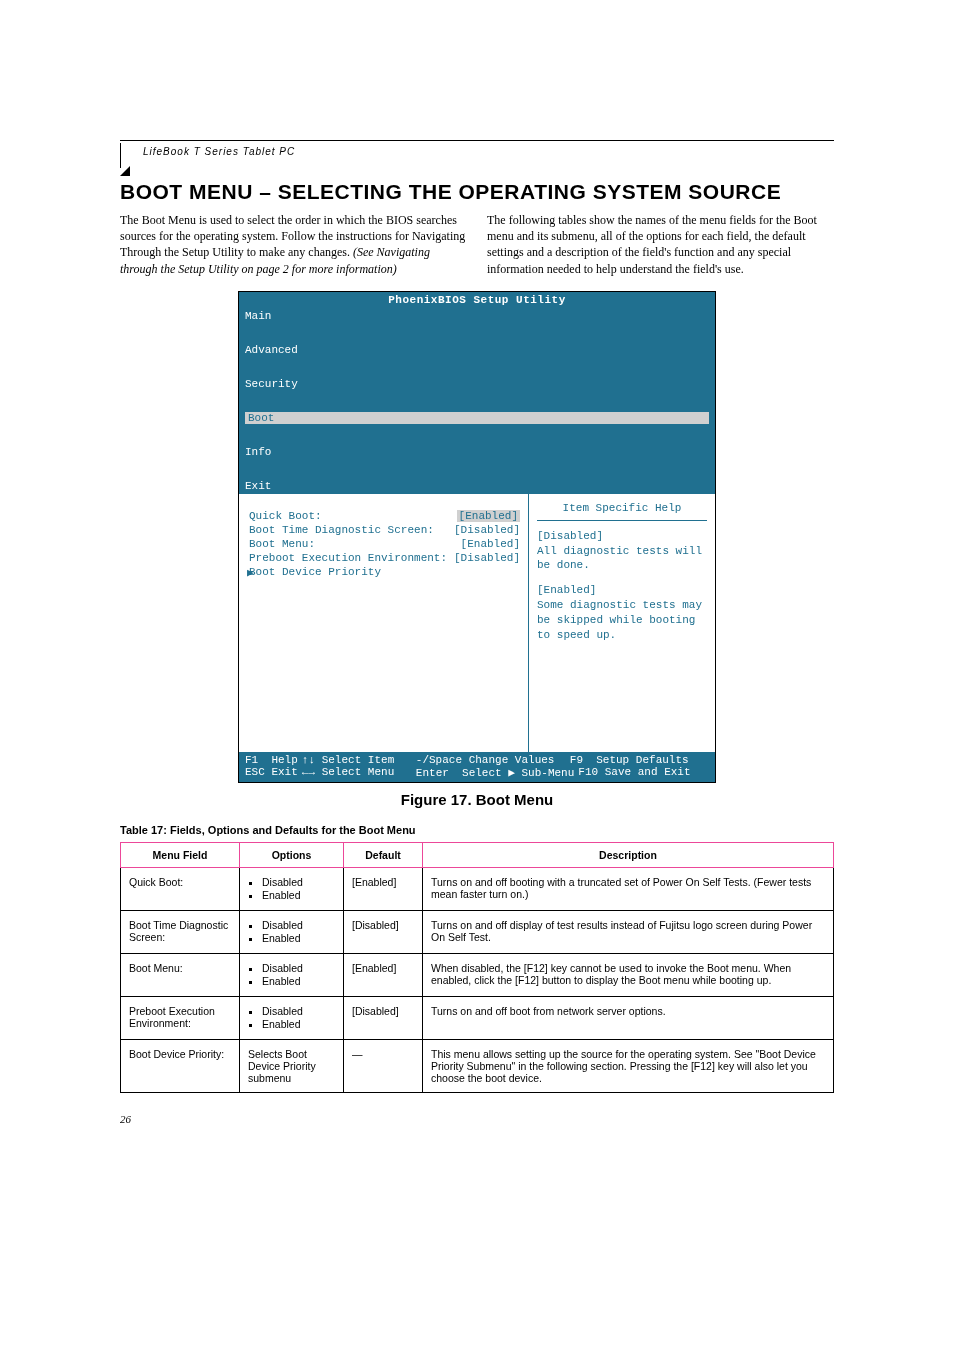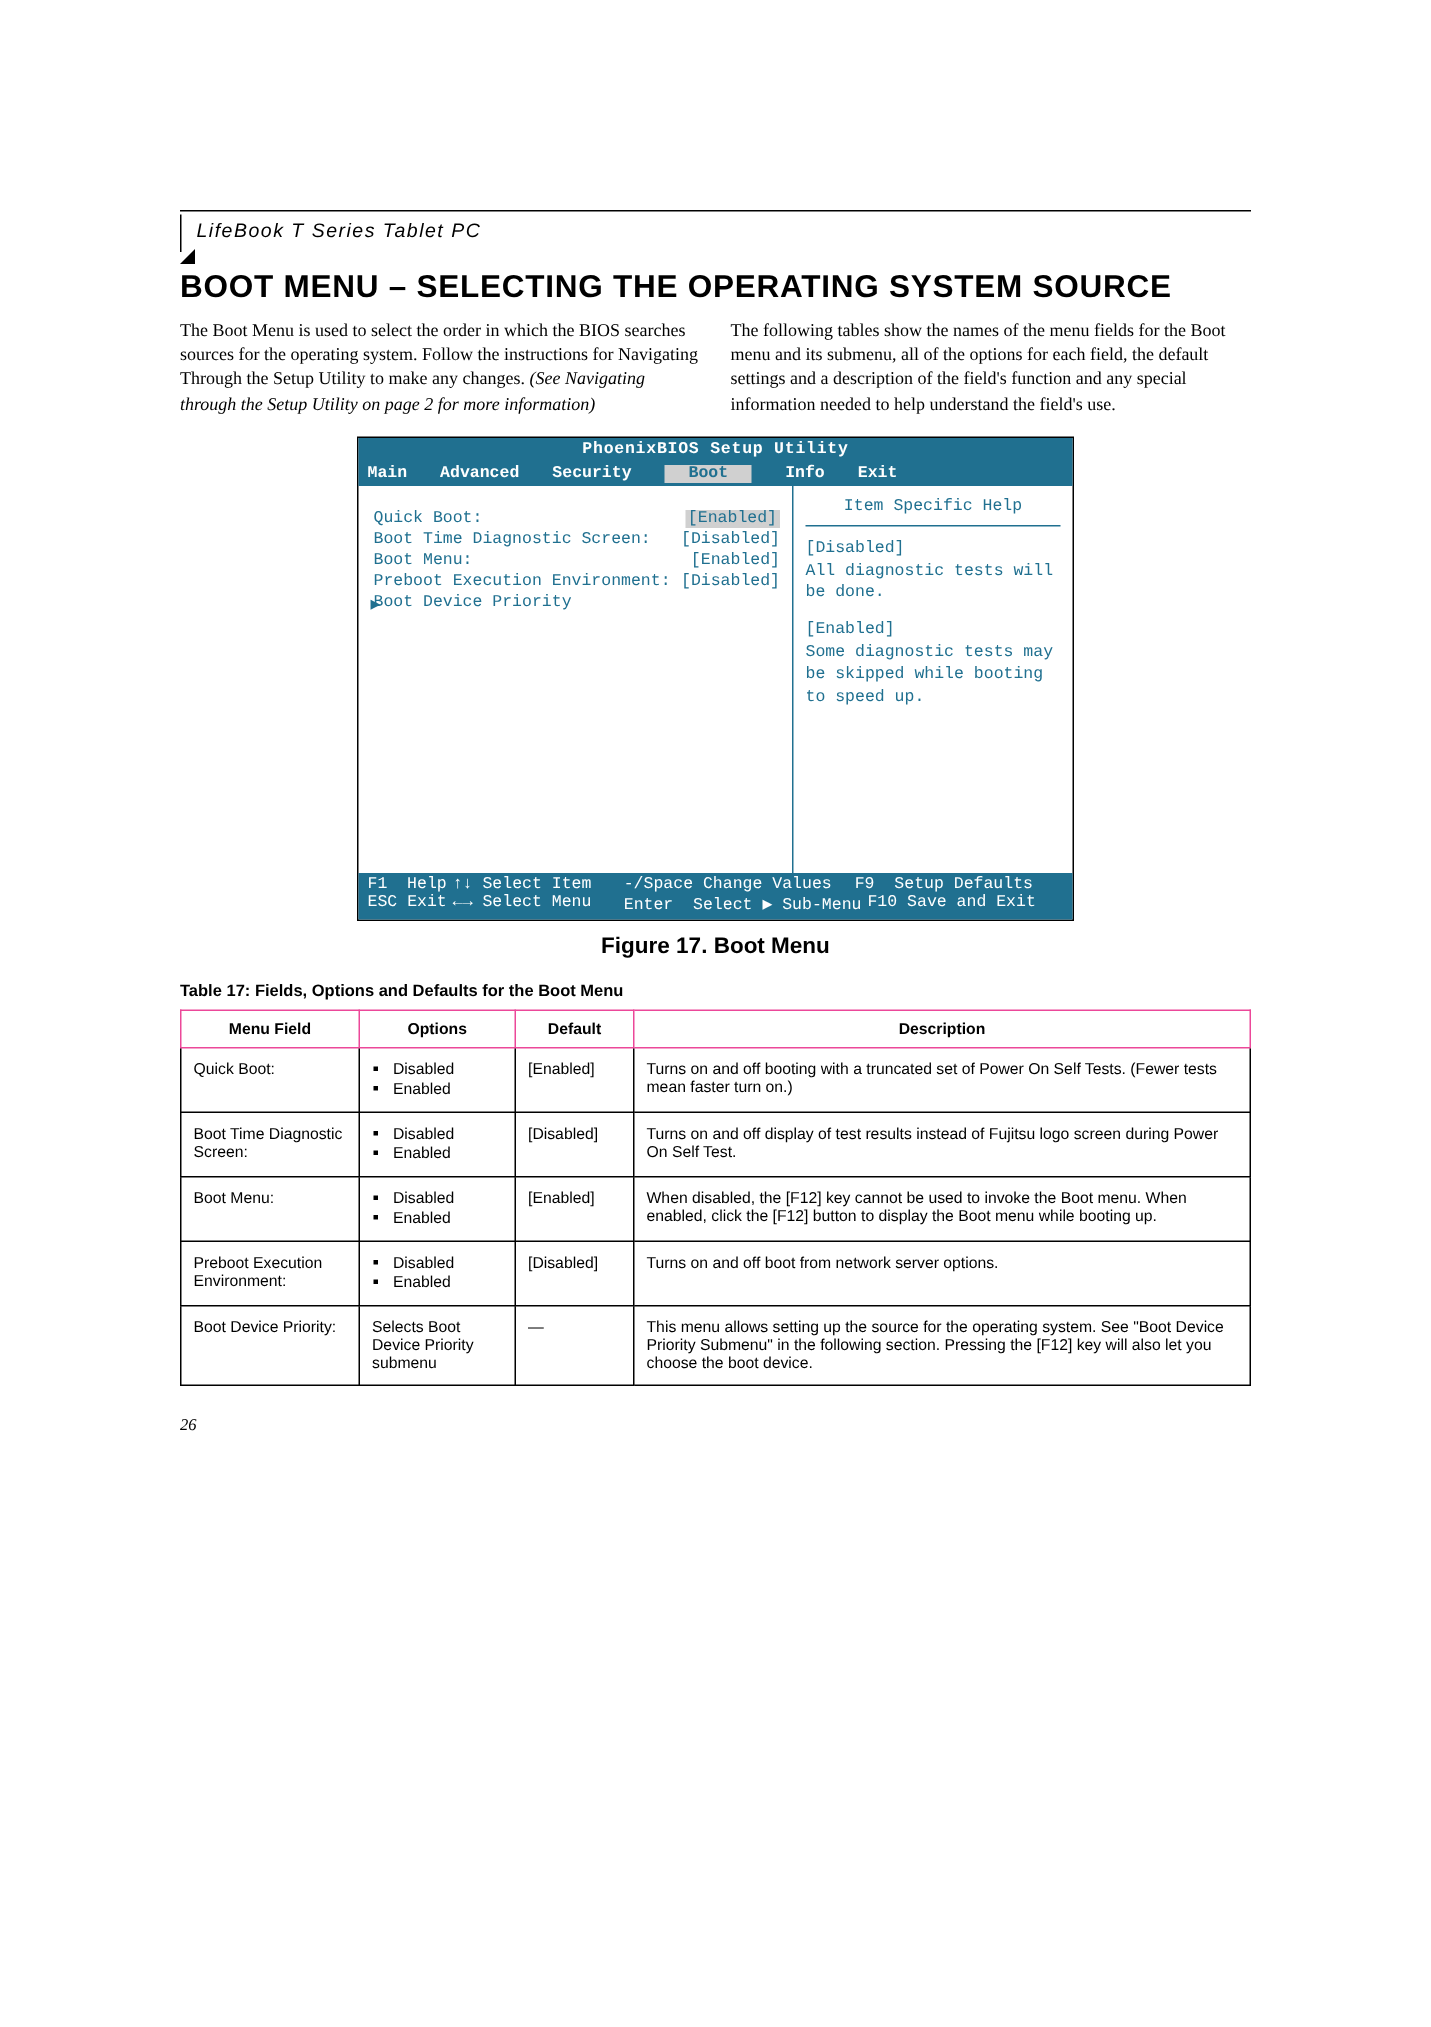--- a/index.html
+++ b/index.html
@@ -12,22 +12,22 @@
   }
   .page {
     padding: 140px 120px 40px 120px;
   }
   .header-line {
     border-top: 1px solid #000;
     margin-bottom: 2px;
   }
   .header-tab {
     border-left: 1px solid #000;
-    padding-left: 10px;
-    font-size: 13px;
+    padding-left: 22px;
+    font-size: 10px;
     letter-spacing: 1px;
     font-style: italic;
     height: 22px;
     display: flex;
     align-items: flex-start;
     padding-top: 3px;
     position: relative;
   }
   .header-tab::before {
     content: "";
@@ -83,26 +83,27 @@
     padding: 2px 0;
     font-weight: bold;
     letter-spacing: 0.5px;
   }
   .bios-menubar {
     background: #207090;
     color: #fff;
     display: flex;
     padding: 2px 6px;
     gap: 22px;
-    font-weight: bold;
+    font-weight: normal;
+    flex-direction: column;
   }
   .bios-menubar .tab-active {
     background: #d0d0d0;
     color: #207090;
-    padding: 0 16px;
+    padding: 0 3px;
   }
   .bios-body {
     display: flex;
     height: 258px;
   }
   .bios-left {
     flex: 1;
     border-right: 1px solid #207090;
     padding: 10px 8px 6px 10px;
     color: #207090;

